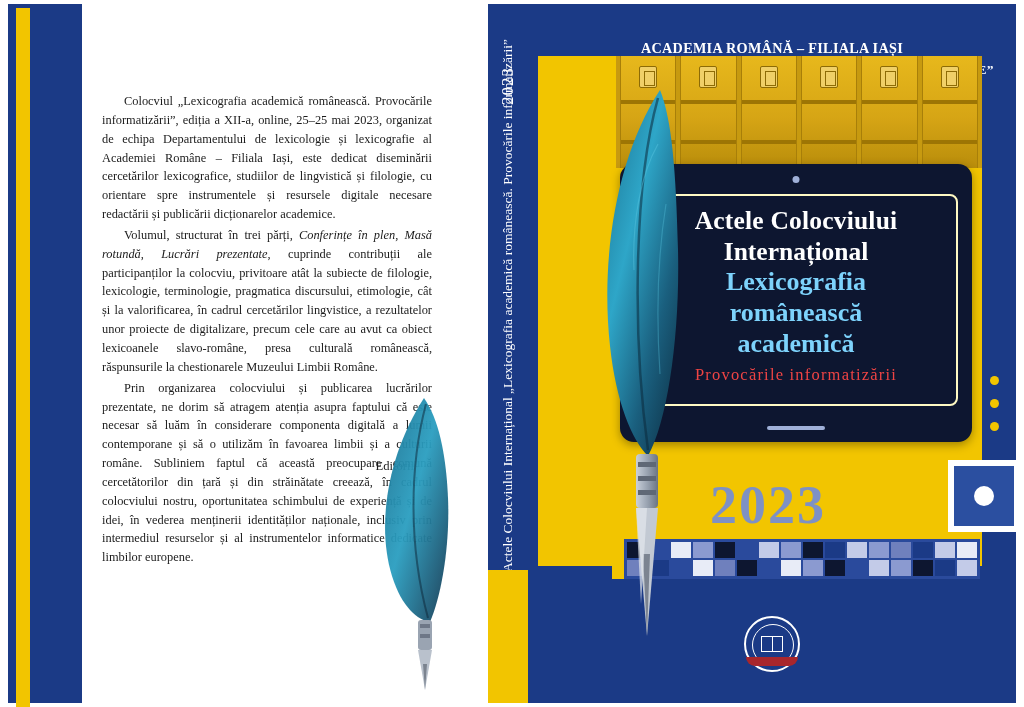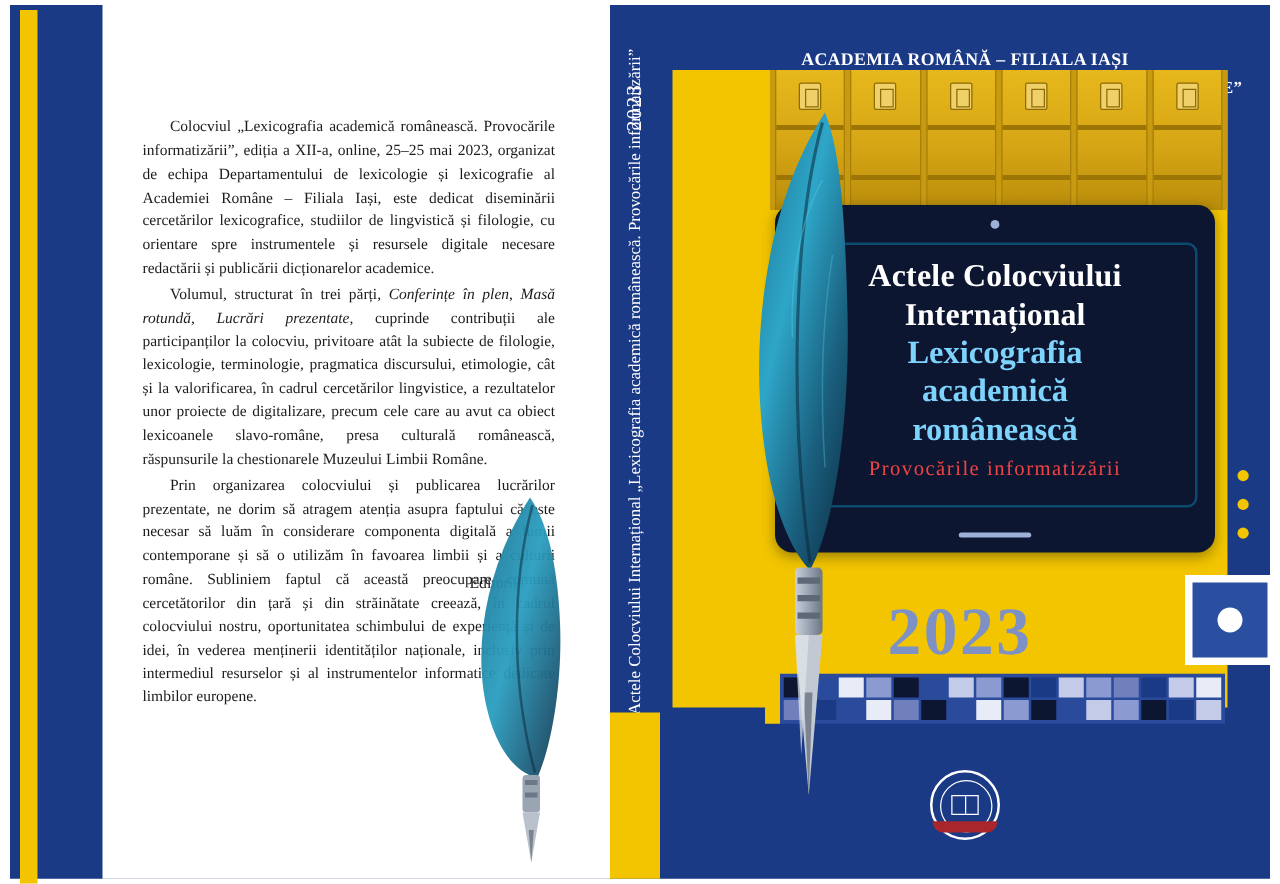--- a/index.html
+++ b/index.html
@@ -33,21 +33,21 @@
     background: #ffffff;
   }
   #back-yellow-strip {
     position: absolute;
     left: 8px; top: 4px;
     width: 14px; height: 699px;
     background: #f2c500;
   }
   #back-text {
     position: absolute;
-    left: 106px; top: 88px;
+    left: 94px; top: 88px;
     width: 330px;
     color: #1b1b1b;
     font-size: 12.4px;
     line-height: 1.52;
     text-align: justify;
     text-justify: inter-word;
   }
   #back-text p { margin: 0 0 2px 0; text-indent: 22px; }
   #back-text .it { font-style: italic; }
   #editors {
@@ -178,21 +178,21 @@
     position: absolute; left: 50%; top: 12px;
     transform: translateX(-50%);
     width: 7px; height: 7px; border-radius: 50%;
     background: #9fb0d8;
   }
   #tablet-screen {
     position: absolute;
     left: 14px; top: 30px;
     width: 324px; height: 212px;
     background: #0d1630;
-    border: 2px solid #0c4a6e;
+    border: 2px solid #fef9c3;
     border-radius: 8px;
     padding: 10px 16px 0 16px;
     text-align: center;
     color: #ffffff;
   }
   #tablet-home {
     position: absolute; left: 50%; bottom: 12px;
     transform: translateX(-50%);
     width: 58px; height: 4px; border-radius: 2px;
     background: #9fb0d8;
@@ -414,22 +414,22 @@
           <span class="band2"></span>
         </div>
     </div>
 
     <div id="tablet">
       <div id="tablet-camera"></div>
       <div id="tablet-screen">
         <div class="t-line1">Actele Colocviului</div>
         <div class="t-line2">Internațional</div>
         <div class="t-yellow">Lexicografia</div>
+        <div class="t-yellow">românească</div>
         <div class="t-yellow">academică</div>
-        <div class="t-yellow">românească</div>
         <div class="t-sub">Provocările informatizării</div>
       </div>
       <div id="tablet-home"></div>
     </div>
 
     <div id="dots">
       <i></i>
       <i></i>
       <i></i>
     </div>

